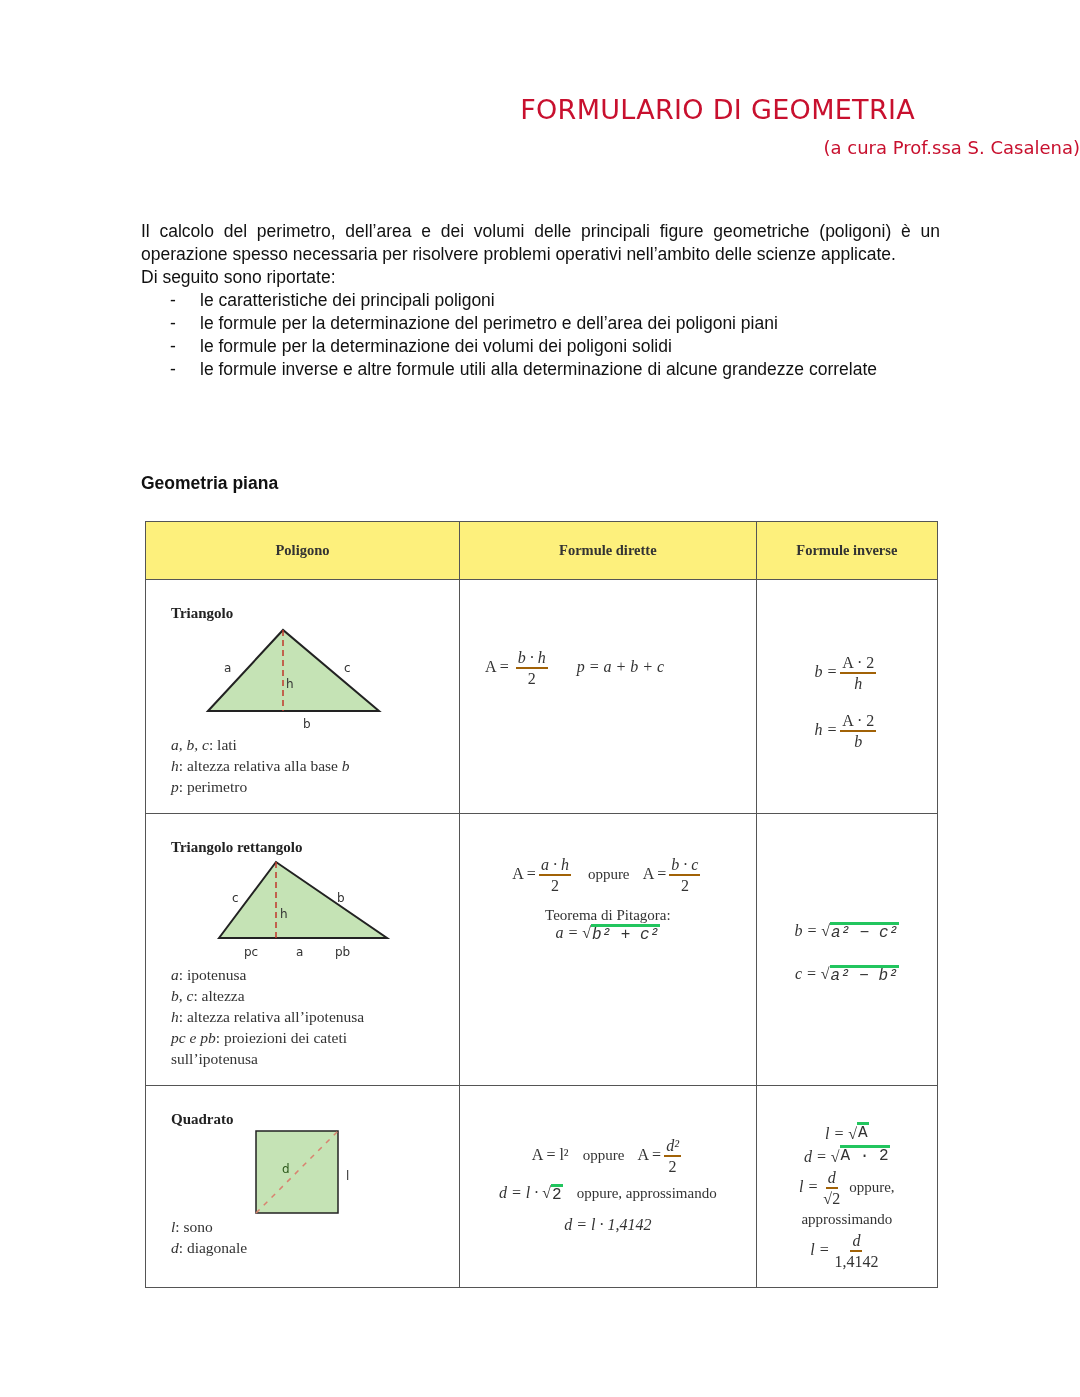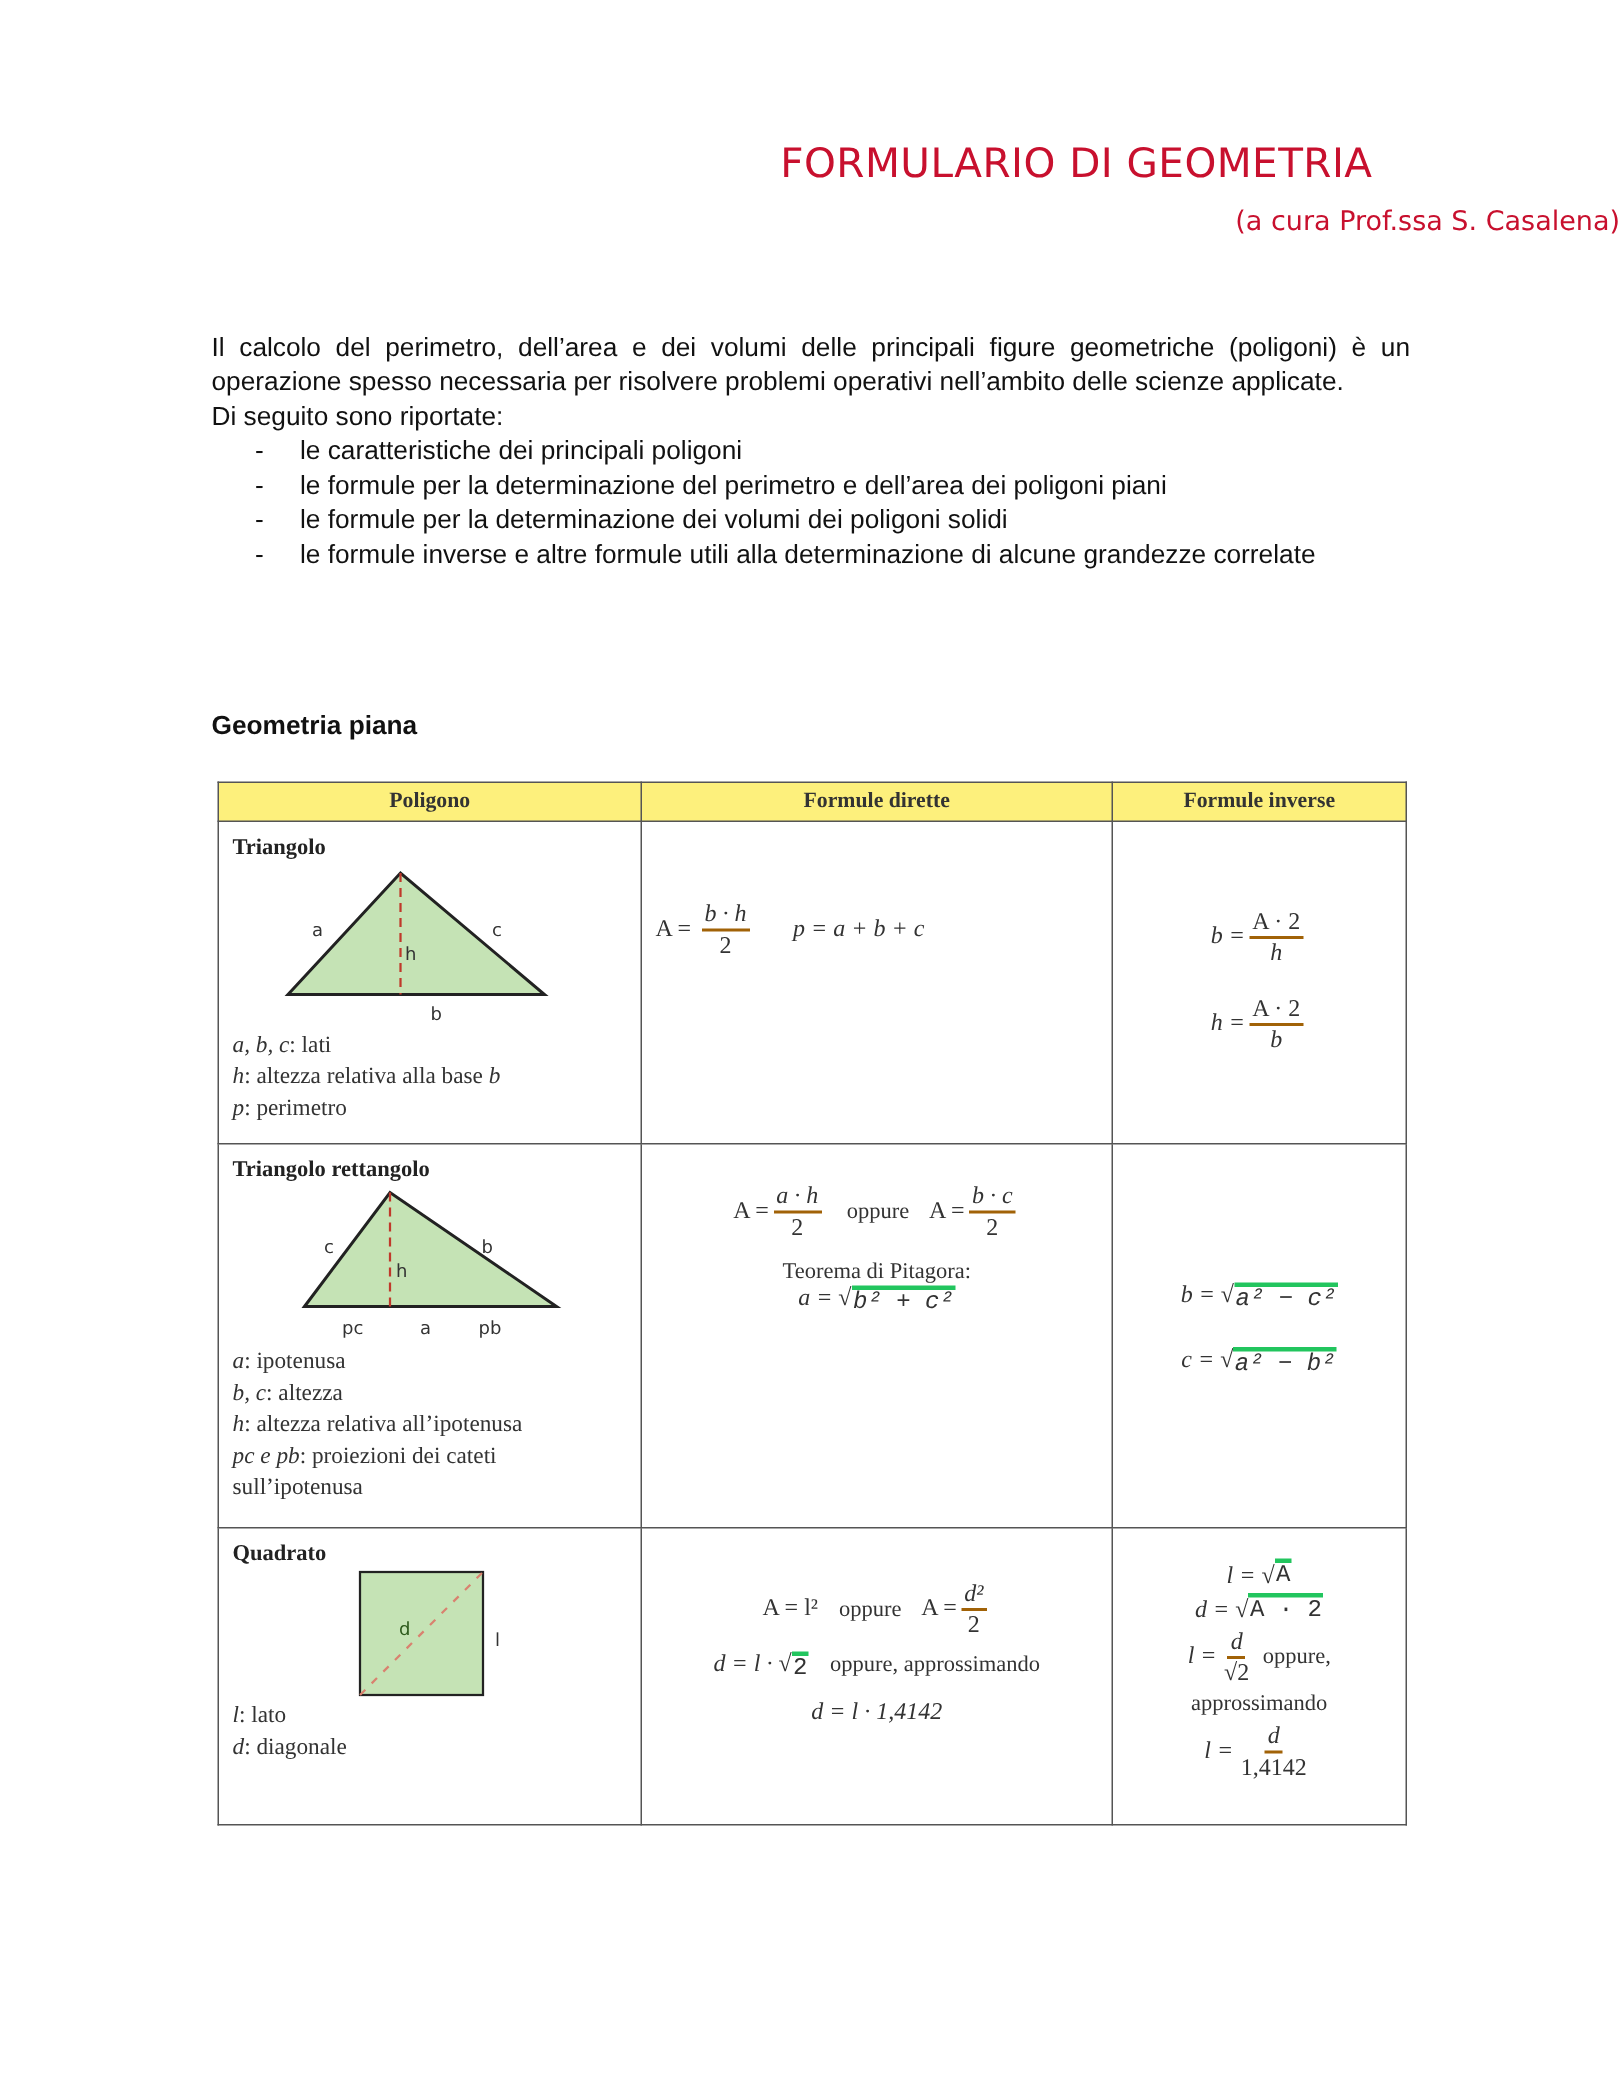--- a/index.html
+++ b/index.html
@@ -6,21 +6,21 @@
   body { width: 1080px; height: 1397px; position: relative; overflow: hidden; font-family: "Liberation Sans", sans-serif; color: #111; }
   .title { position: absolute; left: 0; width: 915px; top: 94px; text-align: right; color: #c8102e; font-family: "DejaVu Sans", sans-serif; font-size: 27px; letter-spacing: 0.3px; }
   .subtitle { position: absolute; left: 0; width: 1080px; top: 137px; text-align: right; color: #c8102e; font-family: "DejaVu Sans", sans-serif; font-size: 18px; }
   .intro { position: absolute; left: 141px; width: 799px; top: 220px; font-size: 17.5px; line-height: 23px; }
   .intro p { margin: 0; text-align: justify; text-align-last: left; }
   .intro ul { list-style: none; margin: 0; padding: 0; }
   .intro li { position: relative; padding-left: 59px; }
   .intro li .dash { position: absolute; left: 29px; top: 0; }
   .section-title { position: absolute; left: 141px; top: 473px; font-size: 17.5px; font-weight: bold; }
   table.formule { position: absolute; left: 145px; top: 521px; width: 793px; border-collapse: collapse; font-family: "Liberation Serif", serif; font-size: 15.5px; color: #333; }
-  table.formule th, table.formule td { border: 1.5px solid #555; vertical-align: top; padding: 0; }
+  table.formule th, table.formule td { border: 1.5px solid #555; vertical-align: top; padding: 16px; }
   table.formule th { background: #fdf07c; height: 25px; font-weight: bold; font-size: 14.5px; text-align: center; vertical-align: middle; color: #333; }
   .c1 { width: 281px; } .c2 { width: 331px; } .c3 { width: 212px; }
   .poly-cell { position: relative; }
   .poly-name { font-weight: bold; font-size: 15px; padding: 9px 0 0 9px; color: #222; }
   .legend { padding-left: 9px; line-height: 21px; font-size: 15.5px; color: #333; }
   .legend i { }
   .fig { display: block; }
   .fig text { font-family: "DejaVu Sans", sans-serif; font-size: 12px; fill: #333; }
   .math { font-family: "Liberation Serif", serif; font-size: 16px; color: #333; white-space: nowrap; }
   .math i { font-style: italic; }
@@ -153,21 +153,21 @@
     <tr style="height:198px;">
       <td class="poly-cell">
         <div class="poly-name">Quadrato</div>
         <svg class="fig" width="281" height="88" viewBox="0 0 281 88">
           <rect x="94" y="3" width="82" height="82" fill="#c5e3b5" stroke="#222" stroke-width="1.5"></rect>
           <line x1="94" y1="85" x2="176" y2="3" stroke="#d9826f" stroke-width="1.5" stroke-dasharray="5,6"></line>
           <text x="120" y="45" style="fill:#2e5a1c">d</text>
           <text x="184" y="52">l</text>
         </svg>
         <div class="legend">
-          <div><i>l</i><span>: lato</span></div>
+          <div><i>l</i><span>: sono</span></div>
           <div><i>d</i><span>: diagonale</span></div>
         </div>
       </td>
       <td>
         <div class="math center" style="padding-top:34px;">
           <div>
             <span>A = l²</span>
             <span class="small" style="margin:0 10px;">oppure</span>
             <span>A =</span><span class="frac">
                 <i class="num">d²</i>

